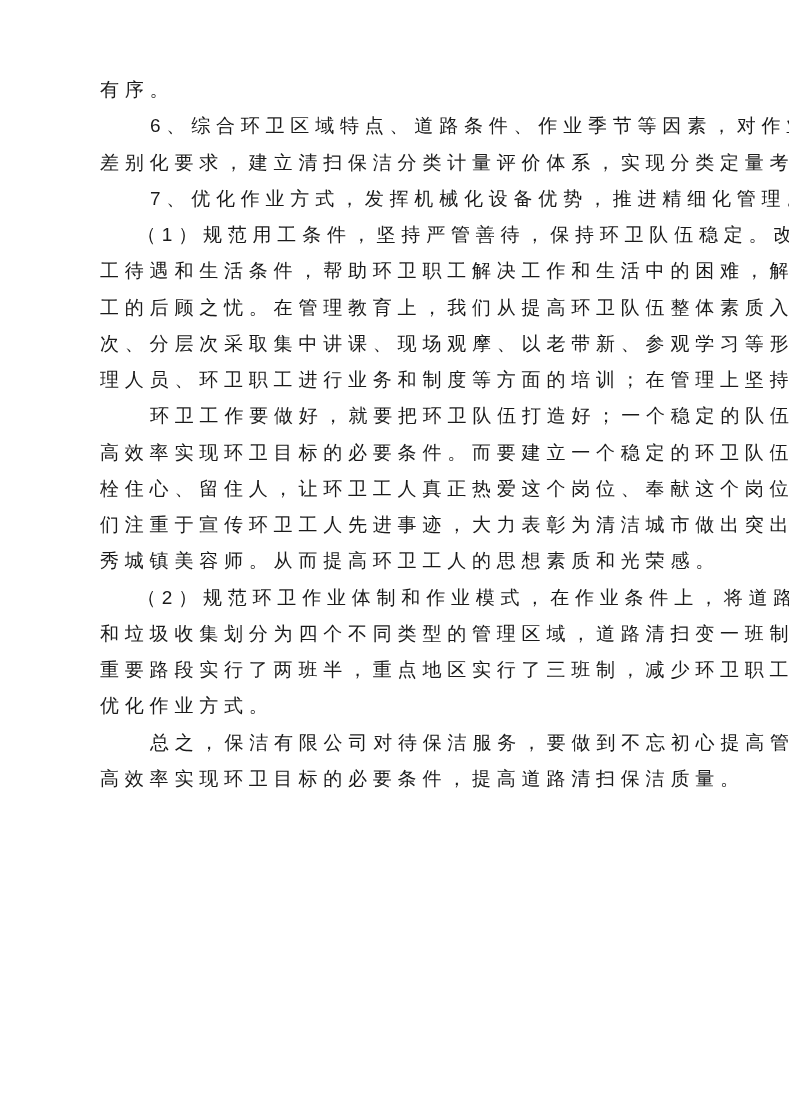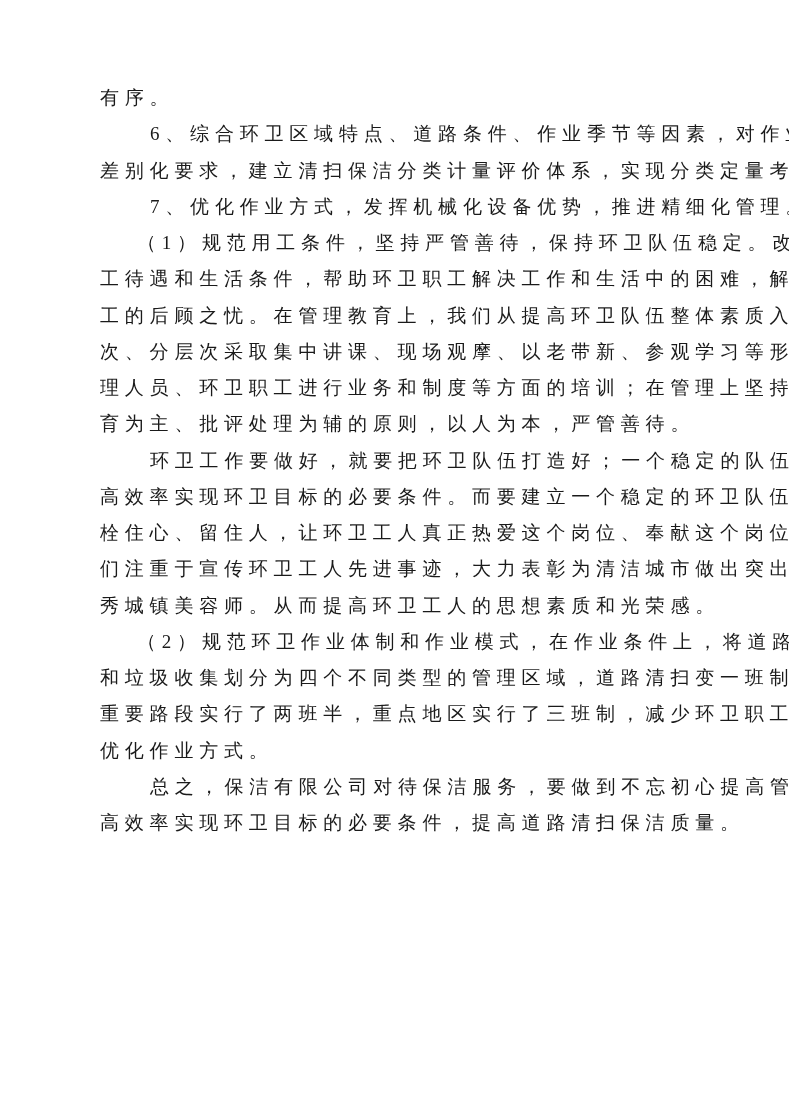--- a/index.html
+++ b/index.html
@@ -1,22 +1,22 @@
 <!DOCTYPE html>
 <html><head>
   <meta charset="utf-8">
   <style>
     html, body { margin: 0; padding: 0; background: #ffffff; }
     body { width: 789px; height: 1118px; position: relative; overflow: hidden; }
     .page {
       position: absolute;
       left: 100px;
-      top: 80px;
+      top: 72px;
       width: 602px;
-      font-family: Liberation Serif, serif;
+      font-family: Liberation Sans, sans-serif;
       color: #1a1a1a;
       font-size: 19px;
       letter-spacing: 5.8px;
       line-height: 36.25px;
     }
     .line { display: block; white-space: nowrap; height: 36.25px; }
     .indent { padding-left: 50px; }
     .indent-paren { padding-left: 37px; }
   </style>
 </head>
@@ -25,21 +25,20 @@
 <div class="page">
   <span class="line">有序。</span>
   <span class="line indent">6、综合环卫区域特点、道路条件、作业季节等因素，对作业质量提出</span>
   <span class="line">差别化要求，建立清扫保洁分类计量评价体系，实现分类定量考核；</span>
   <span class="line indent">7、优化作业方式，发挥机械化设备优势，推进精细化管理。</span>
   <span class="line indent-paren">（1）规范用工条件，坚持严管善待，保持环卫队伍稳定。改善环卫职</span>
   <span class="line">工待遇和生活条件，帮助环卫职工解决工作和生活中的困难，解除环卫职</span>
   <span class="line">工的后顾之忧。在管理教育上，我们从提高环卫队伍整体素质入手，分批</span>
   <span class="line">次、分层次采取集中讲课、现场观摩、以老带新、参观学习等形式，对管</span>
   <span class="line">理人员、环卫职工进行业务和制度等方面的培训；在管理上坚持以说服教</span>
-  <span class="line">育为主、批评处理为辅的原则，以人为本，严管善待。</span>
   <span class="line indent">环卫工作要做好，就要把环卫队伍打造好；一个稳定的队伍是高标准、</span>
   <span class="line">高效率实现环卫目标的必要条件。而要建立一个稳定的环卫队伍，首先要</span>
   <span class="line">栓住心、留住人，让环卫工人真正热爱这个岗位、奉献这个岗位。为此我</span>
   <span class="line">们注重于宣传环卫工人先进事迹，大力表彰为清洁城市做出突出贡献的优</span>
   <span class="line">秀城镇美容师。从而提高环卫工人的思想素质和光荣感。</span>
   <span class="line indent-paren">（2）规范环卫作业体制和作业模式，在作业条件上，将道路清扫保洁</span>
   <span class="line">和垃圾收集划分为四个不同类型的管理区域，道路清扫变一班制为两班制，</span>
   <span class="line">重要路段实行了两班半，重点地区实行了三班制，减少环卫职工作业时间，</span>
   <span class="line">优化作业方式。</span>
   <span class="line indent">总之，保洁有限公司对待保洁服务，要做到不忘初心提高管理水平，</span>

